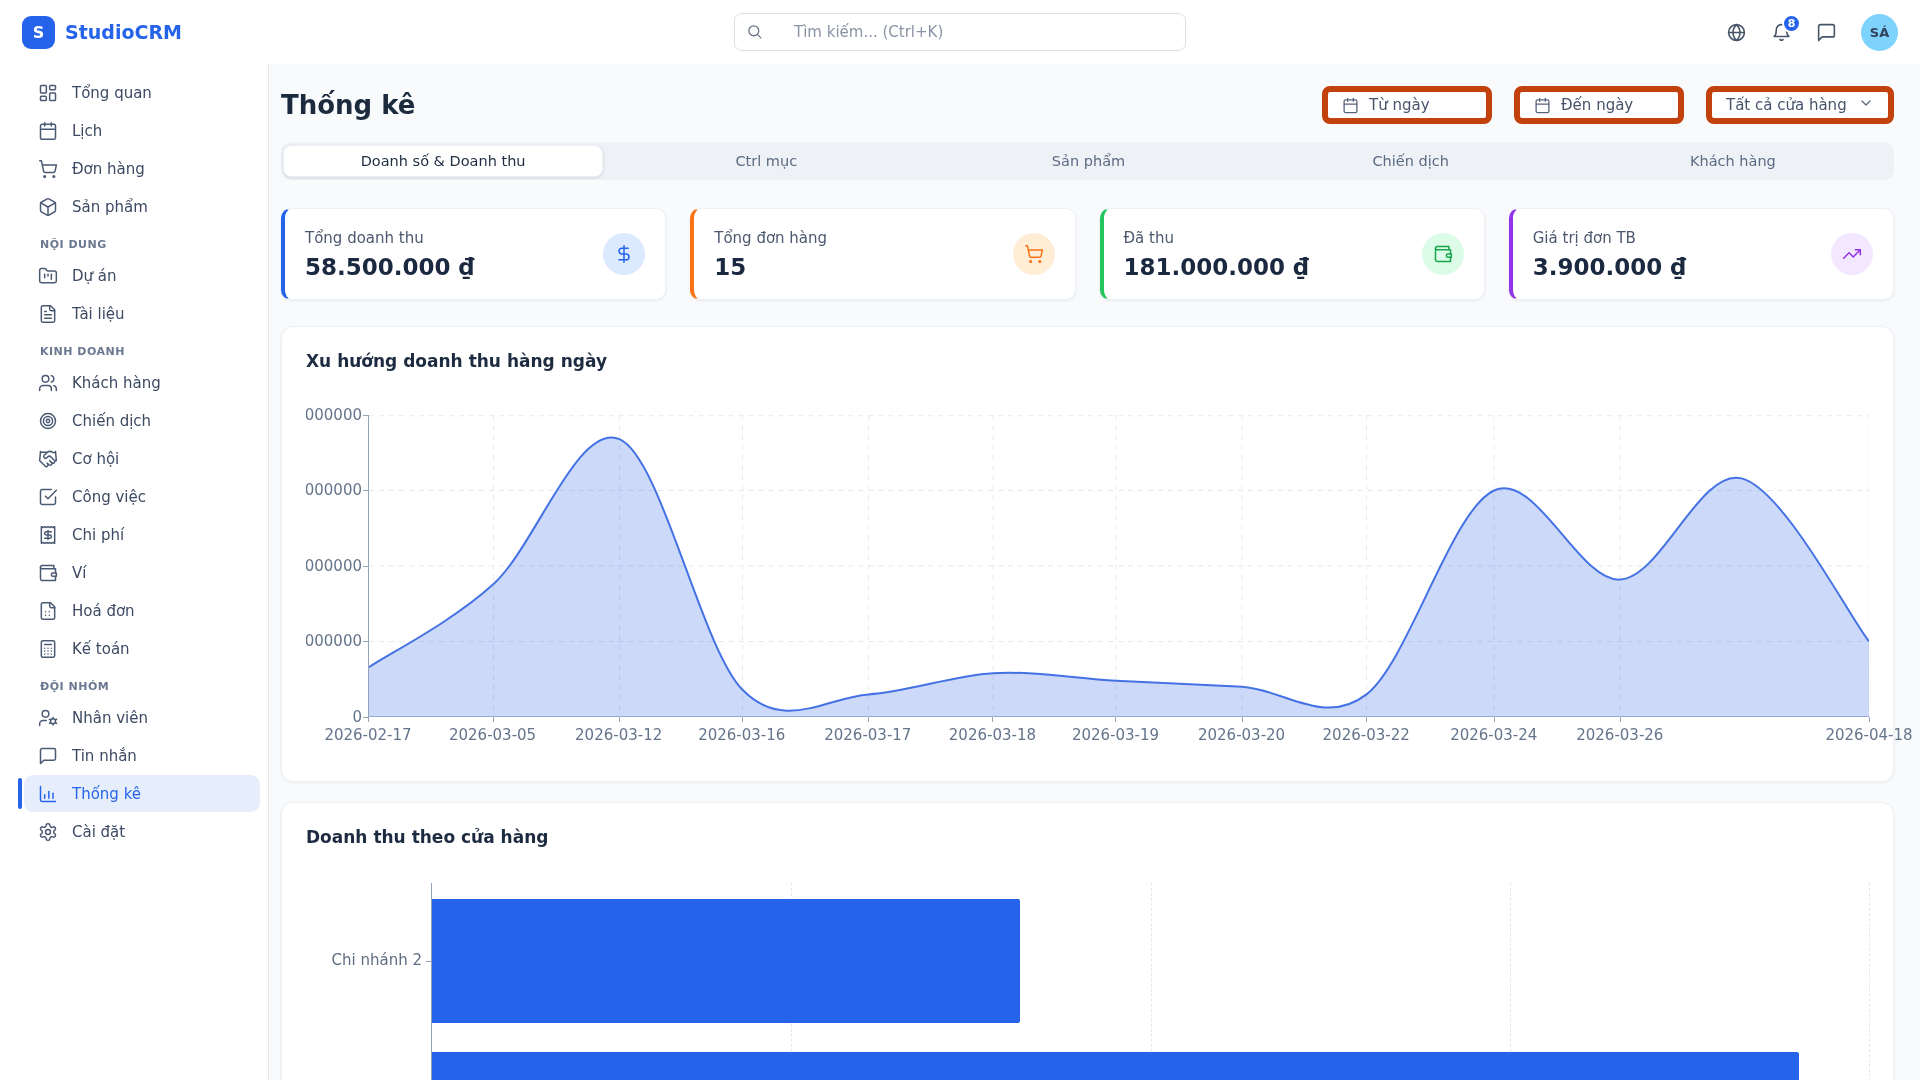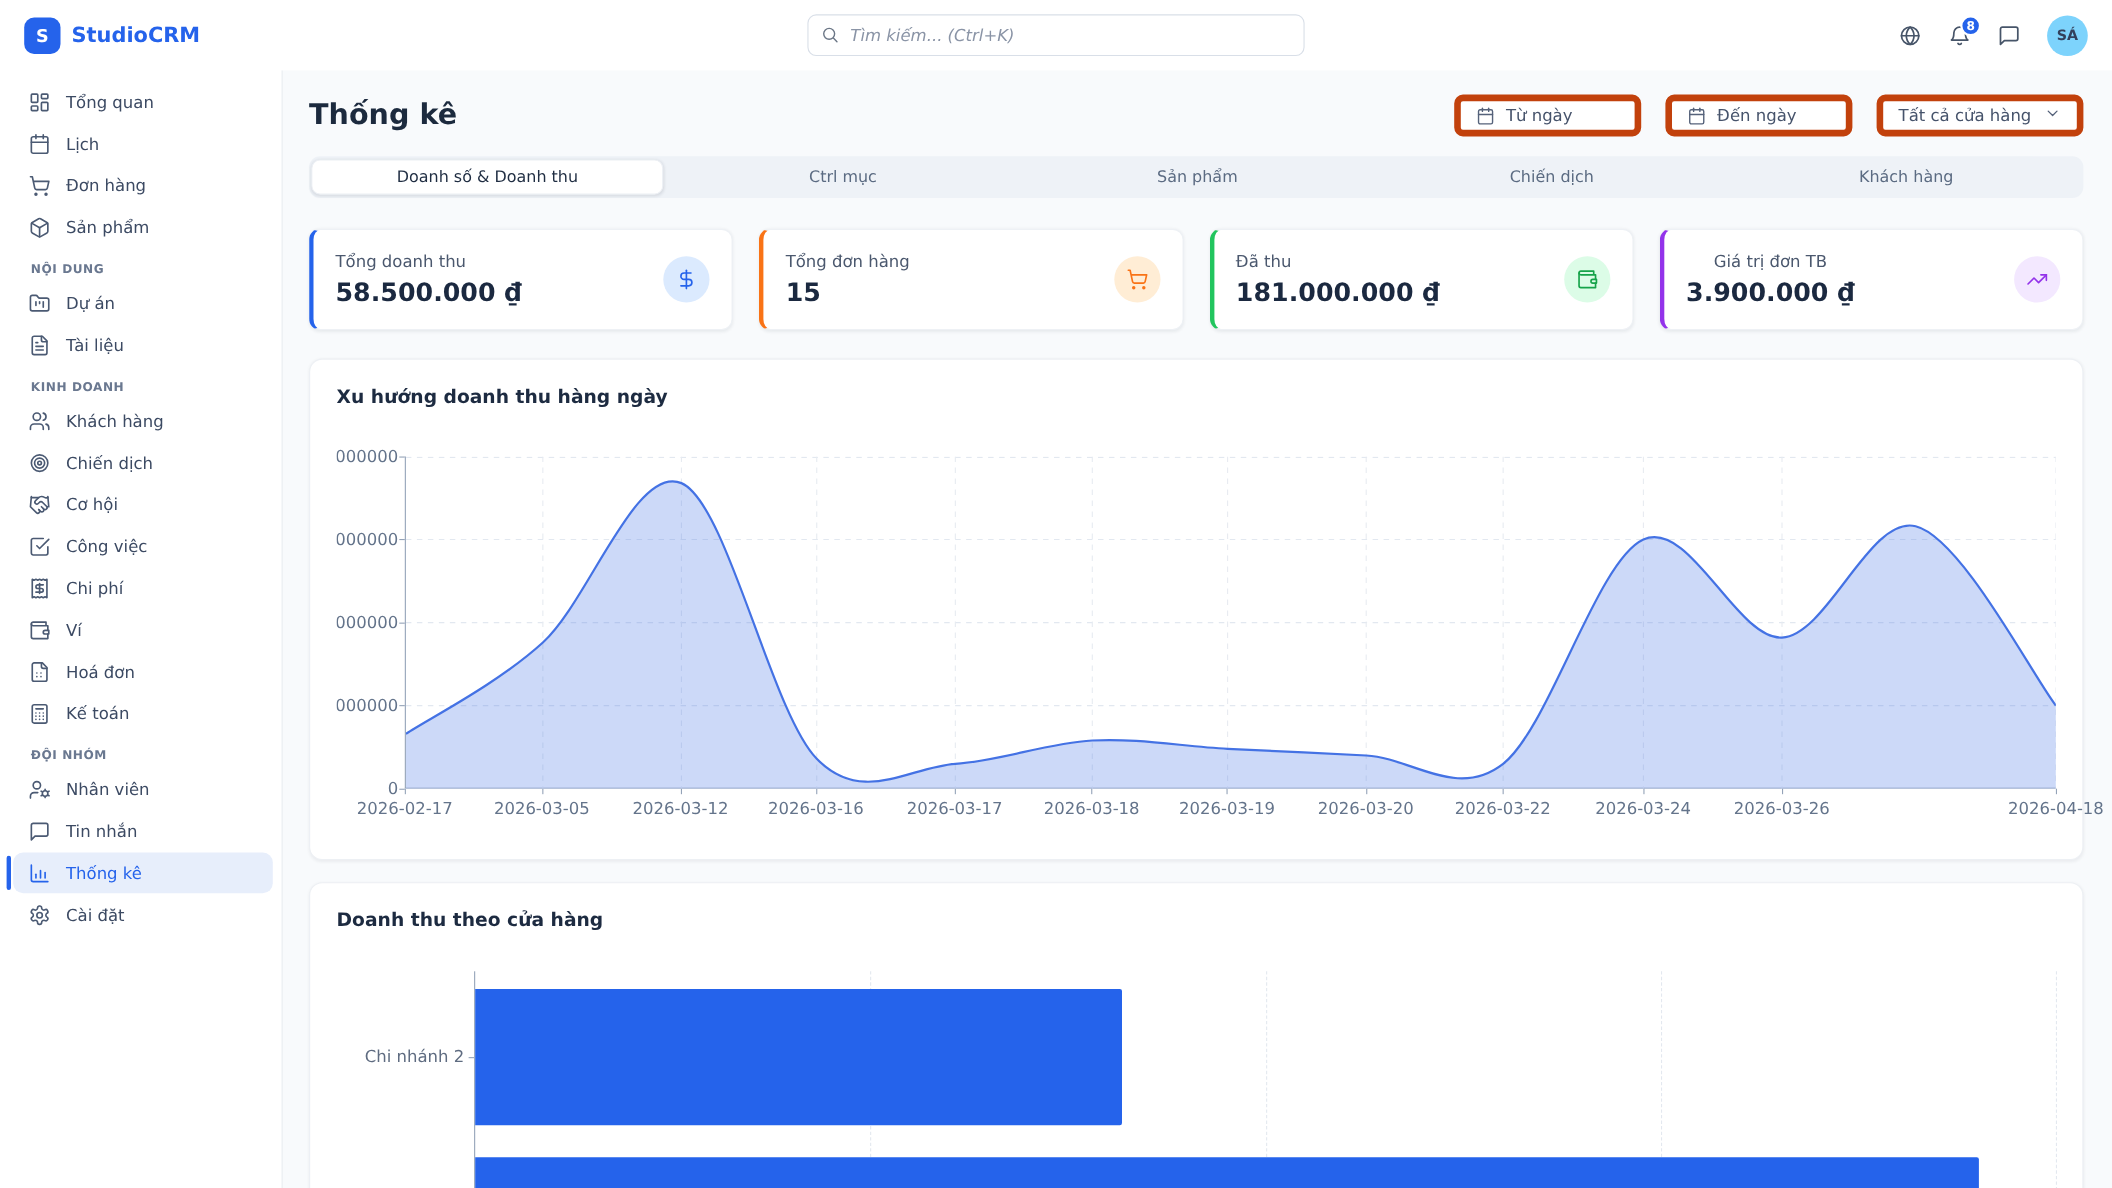--- a/index.html
+++ b/index.html
@@ -9,33 +9,33 @@
   
   .header { height:64px; background:#fff; display:grid; grid-template-columns:1fr auto 1fr;
     align-items:center; padding:0 22px; }
   .brand { display:flex; align-items:center; gap:10px; }
   .brand-badge { width:33px; height:33px; border-radius:9px; background:#2563eb; color:#fff;
     font-weight:bold; font-size:16px; display:flex; align-items:center; justify-content:center; }
   .brand-name { color:#2563eb; font-weight:bold; font-size:19px; }
   .search-wrap { position:relative; width:452px; }
   .search-wrap .ic { position:absolute; left:12px; top:10px; color:#6b7686; }
   .search-input { width:100%; height:38px; border:1px solid #d9dfe8; border-radius:8px;
-    padding:0 12px 0 38px; font-size:15px; color:#334155; outline:none; background:#fff;
-    font-family:inherit;font-style:italic; }
+    padding:0 12px 0 59px; font-size:15px; color:#334155; outline:none; background:#fff;
+    font-family:inherit; }
   .search-input::placeholder { color:#8a94a6; }
   .header-right { display:flex; align-items:center; gap:24px; justify-content:flex-end; }
   .hicon { position:relative; color:#475569; display:flex; cursor:pointer; }
   .badge { position:absolute; top:-8px; right:-9px; min-width:19px; height:19px; border-radius:10px;
     background:#2563eb; color:#fff; font-size:11px; font-weight:bold; display:flex;
     align-items:center; justify-content:center; border:2px solid #fff; padding:0 3px; }
   .avatar { width:37px; height:37px; border-radius:50%; background:#7dd3fc; color:#33415c;
     font-size:13px; font-weight:bold; display:flex; align-items:center; justify-content:center; }
 
   
-  .sidebar { position:fixed; left:4px; top:64px; bottom:0; width:253px; background:#fff;
+  .sidebar { position:fixed; left:16px; top:64px; bottom:0; width:253px; background:#fff;
     border-right:1px solid #e7ebf0; padding:10px 8px; overflow:hidden; }
   .nav-section { font-size:11px; font-weight:bold; letter-spacing:.5px; color:#6a7890;
     padding:12px 16px 6px; }
   .nav-item { position:relative; height:37px; margin-bottom:1px; display:flex; align-items:center;
     gap:14px; padding:0 14px; border-radius:9px; font-size:15px; color:#3c4a63; cursor:pointer; }
   .nav-item .ic { color:#4b5a73; flex:0 0 auto; }
   .nav-item.active { background:#e7eefb; color:#2563eb; font-weight:500; }
   .nav-item.active .ic { color:#2563eb; }
   .nav-item.active::before { content:""; position:absolute; left:-6px; top:3px; bottom:3px;
     width:4px; border-radius:4px; background:#2563eb; }
@@ -368,21 +368,21 @@
           <div class="stat-value">181.000.000 ₫</div>
         </div>
         <div class="stat-icon" style="background:#dcfce7">
           <svg class="ic" width="20" height="20" viewBox="0 0 24 24" fill="none" stroke="currentColor" stroke-width="1.8" stroke-linecap="round" stroke-linejoin="round" style="color:#16a34a">
             <path d="M21 12V7H5a2 2 0 0 1 0-4h14v4"></path>
             <path d="M3 5v14a2 2 0 0 0 2 2h16v-5"></path>
             <path d="M18 12a2 2 0 0 0 0 4h4v-4Z"></path>
           </svg>
         </div>
       </div>
-      <div class="stat-card" style="border-left-color: rgb(147, 51, 234); text-align: center;">
+      <div class="stat-card" style="border-left-color: rgb(147, 51, 234);">
         <div>
           <div class="stat-title">Giá trị đơn TB</div>
           <div class="stat-value">3.900.000 ₫</div>
         </div>
         <div class="stat-icon" style="background:#f3e8ff">
           <svg class="ic" width="20" height="20" viewBox="0 0 24 24" fill="none" stroke="currentColor" stroke-width="1.8" stroke-linecap="round" stroke-linejoin="round" style="color:#9333ea">
             <path d="M22 7l-8.5 8.5-5-5L2 17"></path>
             <path d="M16 7h6v6"></path>
           </svg>
         </div>

